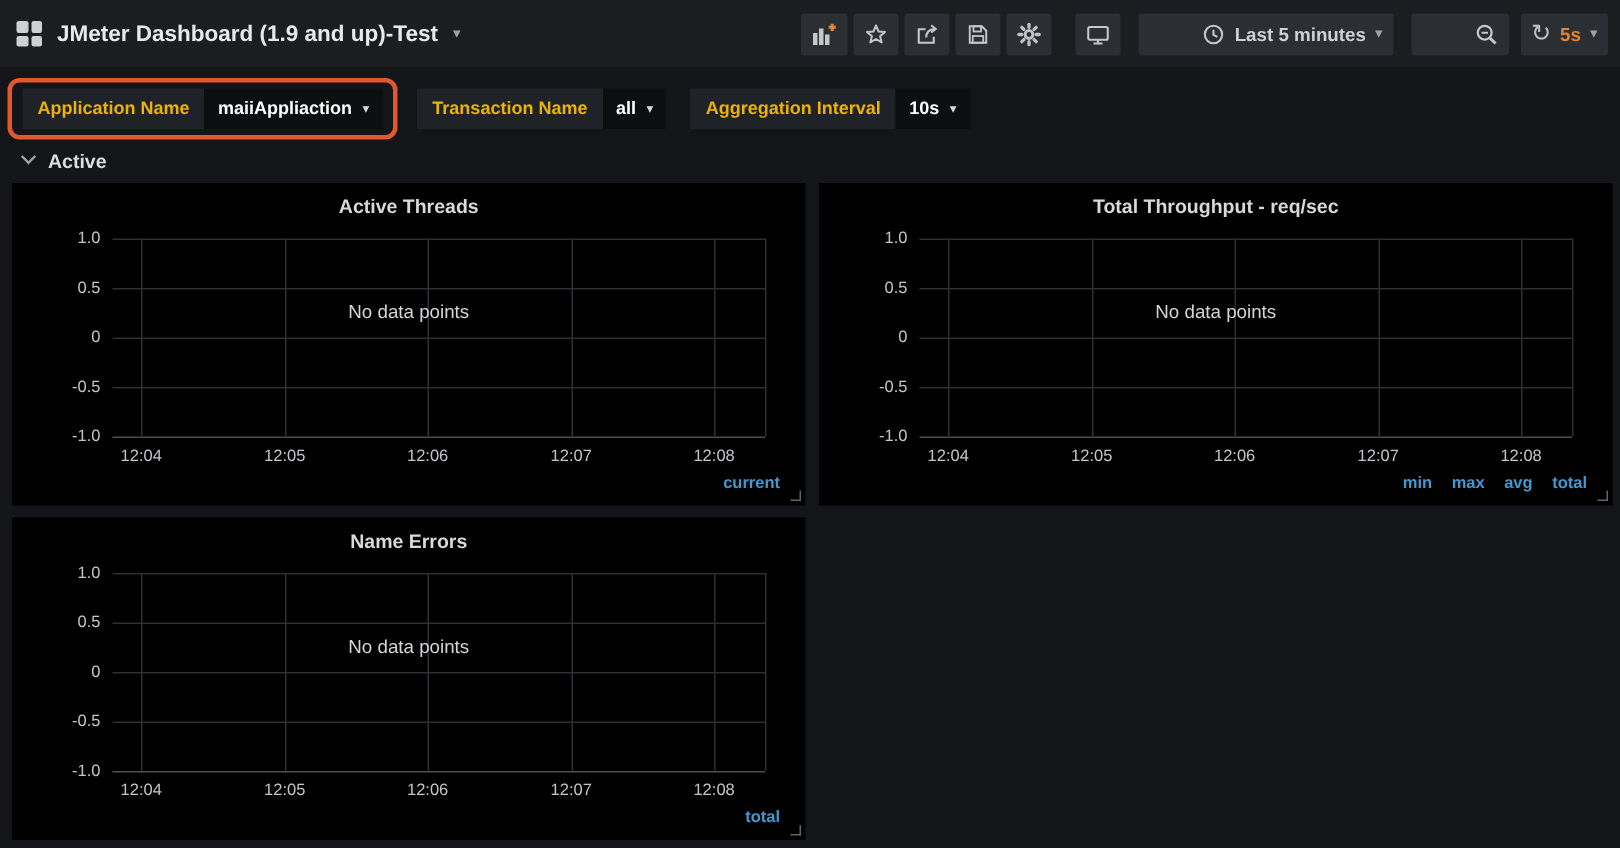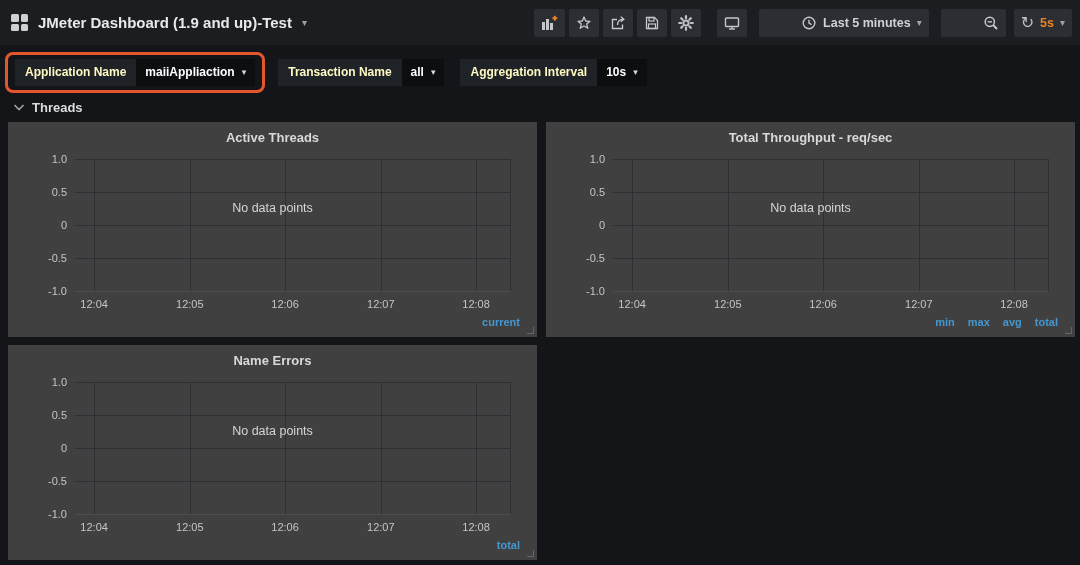--- a/index.html
+++ b/index.html
@@ -41,42 +41,42 @@
     position:absolute; top:51px; left:5px; height:42px;
     display:flex; align-items:center;
   }
   .var-highlight {
     border:3px solid #e4562c; border-radius:8px;
     padding:4px 7px; margin-right:13px; display:inline-flex;
   }
   .var-group { display:inline-flex; align-items:stretch; }
   .var-group + .var-group, .var-group.spaced { margin-right:16px; }
   .var-label {
-    background:#1f2227; color:#fef9c3; font-size:12px; font-weight:700;
+    background:#1f2227; color:#eab308; font-size:12px; font-weight:700;
     padding:0 10px; height:27px; display:flex; align-items:center; white-space:nowrap;
   }
   .var-value {
     background:#0c0e10; color:#ffffff; font-size:12px; font-weight:700;
     padding:0 9px; height:27px; display:flex; align-items:center; gap:7px;
     cursor:pointer; white-space:nowrap;
   }
   .var-value .caret { color:#d8d9da; font-size:9px; }
   
   .row-header {
     position:absolute; top:97px; left:13px; height:20px;
     display:flex; align-items:center; gap:7px; cursor:pointer;
   }
   .row-title { font-size:13px; font-weight:700; color:#dcdde0; }
   
   .dash {
     position:absolute; top:122px; left:8px;
     display:grid; grid-template-columns:529px 529px; grid-template-rows:215px 215px;
     column-gap:9px; row-gap:8px;
   }
-  .panel { position:relative; background:#404040; }
+  .panel { position:relative; background:#000000; }
   .panel-title {
     position:absolute; top:8px; left:0; right:0; margin:0;
     text-align:center; font-size:13px; font-weight:700; color:#d8d9da; cursor:pointer;
   }
   .plot { position:absolute; left:67px; right:27px; top:37px; height:132px; }
   .hline { position:absolute; left:0; right:0; height:1px; background:#2c2f33; }
   .hline.axis { background:#4b4e53; }
   .vline { position:absolute; top:0; bottom:0; width:1px; background:#2c2f33; }
   .ylab {
     position:absolute; right:calc(100% + 8px); transform:translateY(-50%);
@@ -232,21 +232,21 @@
     </span>
   </div>
 </div>
 
 <div class="row-header">
   <span>
     <svg width="12" height="9" viewBox="0 0 12 9">
       <polyline points="1.5,2 6,6.5 10.5,2" fill="none" stroke="#a0a2a5" stroke-width="1.6"></polyline>
     </svg>
   </span>
-  <span class="row-title">Threads</span>
+  <span class="row-title">Active</span>
 </div>
 
 <div class="dash">
 
   <section class="panel">
     <h2 class="panel-title">Active Threads</h2>
     <div class="plot">
         <div class="hline" style="top: 0%;"></div>
         <div class="ylab" style="top: 0%;">1.0</div>
         <div class="hline" style="top: 25%;"></div>

